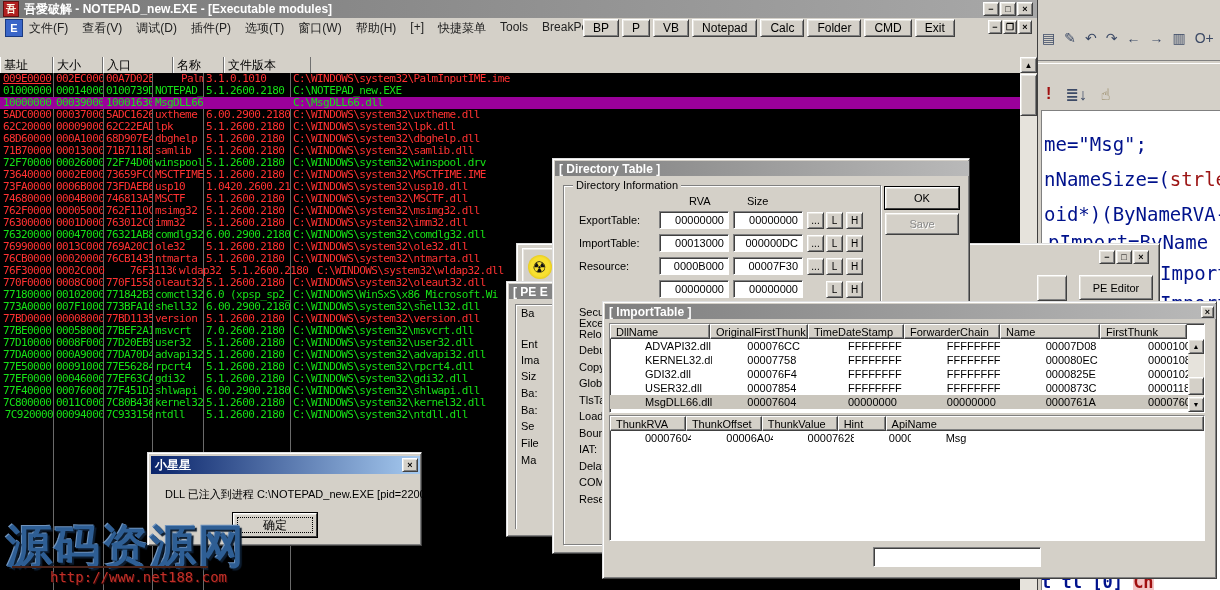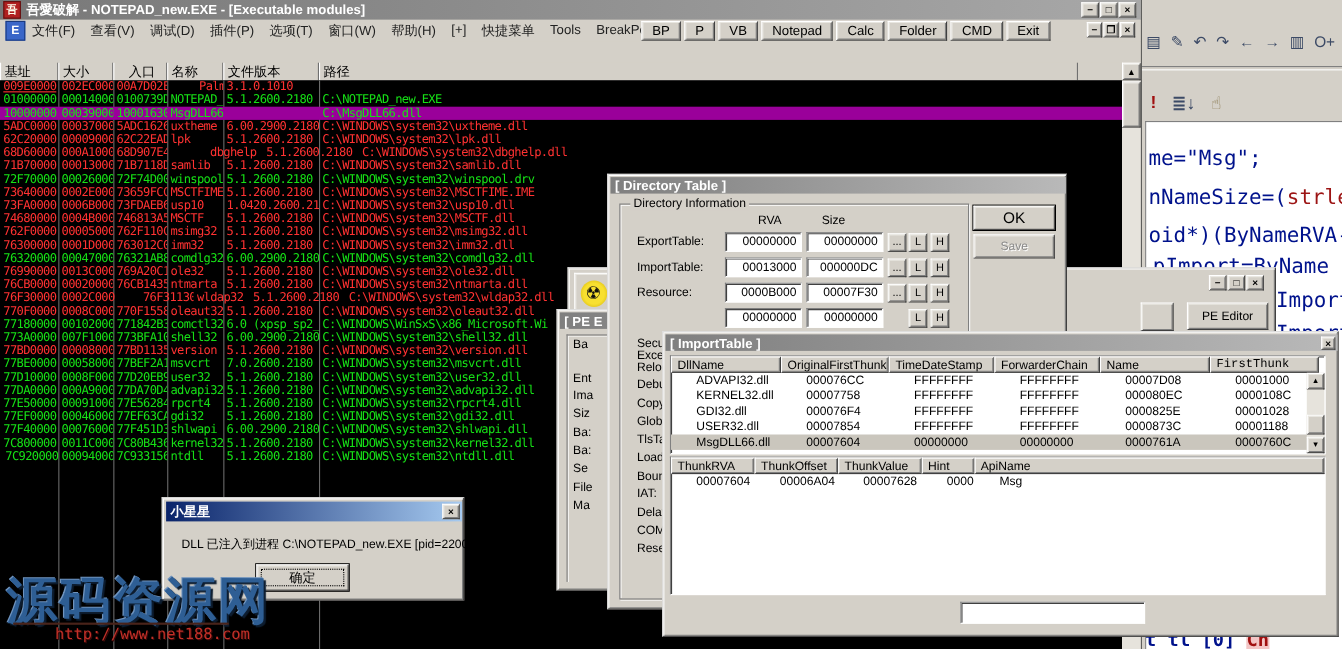--- a/index.html
+++ b/index.html
@@ -56,21 +56,21 @@
   .lbl{font-size:11px;color:#000;white-space:nowrap;}
   .editbox{font-family:"Liberation Sans",sans-serif;font-size:11px;color:#000;text-align:right;
            padding:2px 4px 0 0;}
   .smallbtn{width:17px;height:17px;font-size:10px;color:#000;}
   .groupbox{border:1px solid #808080;box-shadow:1px 1px 0 #fff, inset 1px 1px 0 #fff;}
   
   .lvhdrcell{height:15px;background:#d4d0c8;border:1px solid;border-color:#fff #404040 #404040 #fff;
              box-shadow:inset -1px -1px 0 #808080;font-size:11px;color:#000;padding:1px 0 0 5px;
              box-sizing:border-box;overflow:hidden;white-space:nowrap;}
   .lvrow{display:flex;height:14px;line-height:14px;font-size:11px;color:#000;}
-  .lvcell{overflow:hidden;white-space:pre;padding-left:23px;box-sizing:border-box;}
+  .lvcell{overflow:hidden;white-space:pre;padding-left:23px;box-sizing:border-box;margin-left:12px;}
   .lvsel{background:#cac6bd;}
   
   #msgbox-title{background:linear-gradient(90deg,#0a246a,#a6caf0);color:#fff;font-weight:bold;
                 font-size:12px;display:flex;align-items:center;padding-left:4px;}
   
   #vcpp{left:1037px;top:0;width:183px;height:590px;background:#d4d0c8;border-left:1px solid #fff;}
   .vcicon{font-size:14px;color:#3c4a66;}
   #vc-editor{position:absolute;left:1041px;top:110px;width:179px;height:480px;background:#fff;
              border-left:1px solid #808080;border-top:1px solid #808080;}
   .codeline{position:absolute;font-family:"DejaVu Sans Mono",monospace;font-size:19px;white-space:pre;}
@@ -207,40 +207,40 @@
           <span class="pibox" style="background: rgb(139, 26, 26); color: rgb(255, 255, 255);">吾</span>
           <span class="pibox" style="background: rgb(139, 26, 26); color: rgb(255, 255, 255);">爱</span>
           <span class="pibox" style="background: rgb(139, 26, 26); color: rgb(255, 255, 255);">破</span>
           <span class="pibox" style="background: rgb(139, 26, 26); color: rgb(255, 255, 255);">解</span>
         </div>
     </div>
 
     <div id="tbl-header" class="abs">
         <span class="hdrcell" style="width: 53px;">基址</span>
         <span class="hdrcell" style="width: 50px;">大小</span>
-        <span class="hdrcell" style="width: 49px; text-align: center;">入口</span>
+        <span class="hdrcell" style="width: 70px;">入口</span>
         <span class="hdrcell" style="width: 51px;">名称</span>
         <span class="hdrcell" style="width: 87px;">文件版本</span>
-        <span class="hdrcell" style="width: 690px;">路径</span>
       </div>
     <div id="tbl-body" class="abs">
       <div id="collines">
           <div class="colline" style="left: 53px;"></div>
           <div class="colline" style="left: 103px;"></div>
           <div class="colline" style="left: 152px;"></div>
           <div class="colline" style="left: 203px;"></div>
           <div class="colline" style="left: 290px;"></div>
         </div>
       <div id="module-rows">
           <div class="mrow">
             <span class="mcell c-red" style="width: 53px; text-decoration: underline;">009E0000</span>
             <span class="mcell c-red" style="width: 50px;">002EC000</span>
             <span class="mcell c-red" style="width: 49px;">00A7D02E</span>
             <span class="mcell c-red" style="width: 51px; padding-left: 29px;">PalmInpu</span>
             <span class="mcell c-red" style="width: 87px;">3.1.0.1010</span>
+            <span class="mcell c-red" style="width: 690px;">C:\WINDOWS\system32\PalmInputIME.ime</span>
           </div>
           <div class="mrow">
             <span class="mcell c-green" style="width: 53px;">01000000</span>
             <span class="mcell c-green" style="width: 50px;">00014000</span>
             <span class="mcell c-green" style="width: 49px;">0100739D</span>
             <span class="mcell c-green" style="width: 51px;">NOTEPAD_</span>
             <span class="mcell c-green" style="width: 87px;">5.1.2600.2180 (</span>
             <span class="mcell c-green" style="width: 690px;">C:\NOTEPAD_new.EXE</span>
           </div>
           <div class="mrow row-selected">
@@ -264,21 +264,21 @@
             <span class="mcell c-red" style="width: 50px;">00009000</span>
             <span class="mcell c-red" style="width: 49px;">62C22EAD</span>
             <span class="mcell c-red" style="width: 51px;">lpk</span>
             <span class="mcell c-red" style="width: 87px;">5.1.2600.2180 (</span>
             <span class="mcell c-red" style="width: 690px;">C:\WINDOWS\system32\lpk.dll</span>
           </div>
           <div class="mrow">
             <span class="mcell c-red" style="width: 53px;">68D60000</span>
             <span class="mcell c-red" style="width: 50px;">000A1000</span>
             <span class="mcell c-red" style="width: 49px;">68D907E4</span>
-            <span class="mcell c-red" style="width: 51px; margin-left: 36px;">dbghelp</span>
+            <span class="mcell c-red" style="width: 51px;">dbghelp</span>
             <span class="mcell c-red" style="width: 87px;">5.1.2600.2180 (</span>
             <span class="mcell c-red" style="width: 690px;">C:\WINDOWS\system32\dbghelp.dll</span>
           </div>
           <div class="mrow">
             <span class="mcell c-red" style="width: 53px;">71B70000</span>
             <span class="mcell c-red" style="width: 50px;">00013000</span>
             <span class="mcell c-red" style="width: 49px;">71B7118D</span>
             <span class="mcell c-red" style="width: 51px;">samlib</span>
             <span class="mcell c-red" style="width: 87px;">5.1.2600.2180 (</span>
             <span class="mcell c-red" style="width: 690px;">C:\WINDOWS\system32\samlib.dll</span>
@@ -561,38 +561,38 @@
         <div class="lbl" style="position: absolute; left: 26px; top: 301px; width: 80px; overflow: hidden;">DelayImport:</div>
         <div class="inset editbox" style="position: absolute; left: 106px; top: 298px; width: 70px; height: 18px;"></div>
         <div class="inset editbox" style="position: absolute; left: 180px; top: 298px; width: 70px; height: 18px;"></div>
         <div class="lbl" style="position: absolute; left: 26px; top: 317px; width: 80px; overflow: hidden;">COM:</div>
         <div class="inset editbox" style="position: absolute; left: 106px; top: 314px; width: 70px; height: 18px;"></div>
         <div class="inset editbox" style="position: absolute; left: 180px; top: 314px; width: 70px; height: 18px;"></div>
         <div class="lbl" style="position: absolute; left: 26px; top: 334px; width: 80px; overflow: hidden;">Reserved:</div>
         <div class="inset editbox" style="position: absolute; left: 106px; top: 331px; width: 70px; height: 18px;"></div>
         <div class="inset editbox" style="position: absolute; left: 180px; top: 331px; width: 70px; height: 18px;"></div>
       </div>
-    <div class="b3d" style="position:absolute;left:332px;top:28px;width:74px;height:22px;font-size:14px;box-shadow:0 0 0 1px #000, inset 1px 1px 0 #e8e6e0;">OK</div>
+    <div class="b3d" style="position:absolute;left:332px;top:28px;width:74px;height:22px;font-size:11px;box-shadow:0 0 0 1px #000, inset 1px 1px 0 #e8e6e0;">OK</div>
     <div class="b3d" style="position:absolute;left:332px;top:54px;width:74px;height:22px;font-size:11px;color:#8a8a8a;text-shadow:1px 1px 0 #fff;">Save</div>
   </div>
 
   <div class="abs raised" style="left:602px;top:301px;width:613px;height:276px;">
     <div class="dlgtitle" style="position:absolute;left:2px;top:2px;width:607px;height:15px;">
       <span>[ ImportTable ]</span>
       <span style="flex:1"></span>
       <span class="winctl b3d" style="width:13px;height:12px;color:#000;font-weight:bold;margin-right:2px;">×</span>
     </div>
     <div class="inset" style="position:absolute;left:6px;top:21px;width:596px;height:90px;">
       <div style="display:flex;" id="lv1-hdr">
           <span class="lvhdrcell" style="width: 100px;">DllName</span>
           <span class="lvhdrcell" style="width: 98px;">OriginalFirstThunk</span>
           <span class="lvhdrcell" style="width: 96px;">TimeDateStamp</span>
           <span class="lvhdrcell" style="width: 96px;">ForwarderChain</span>
           <span class="lvhdrcell" style="width: 100px;">Name</span>
-          <span class="lvhdrcell" style="width: 99px; font-family: Liberation Mono, monospace;">FirstThunk</span>
+          <span class="lvhdrcell" style="width: 87px;">FirstThunk</span>
         </div>
       <div id="lv1-rows">
           <div class="lvrow">
             <span class="lvcell" style="width: 100px;">ADVAPI32.dll</span>
             <span class="lvcell" style="width: 98px;">000076CC</span>
             <span class="lvcell" style="width: 96px;">FFFFFFFF</span>
             <span class="lvcell" style="width: 96px;">FFFFFFFF</span>
             <span class="lvcell" style="width: 100px;">00007D08</span>
             <span class="lvcell" style="width: 87px;">00001000</span>
           </div>

